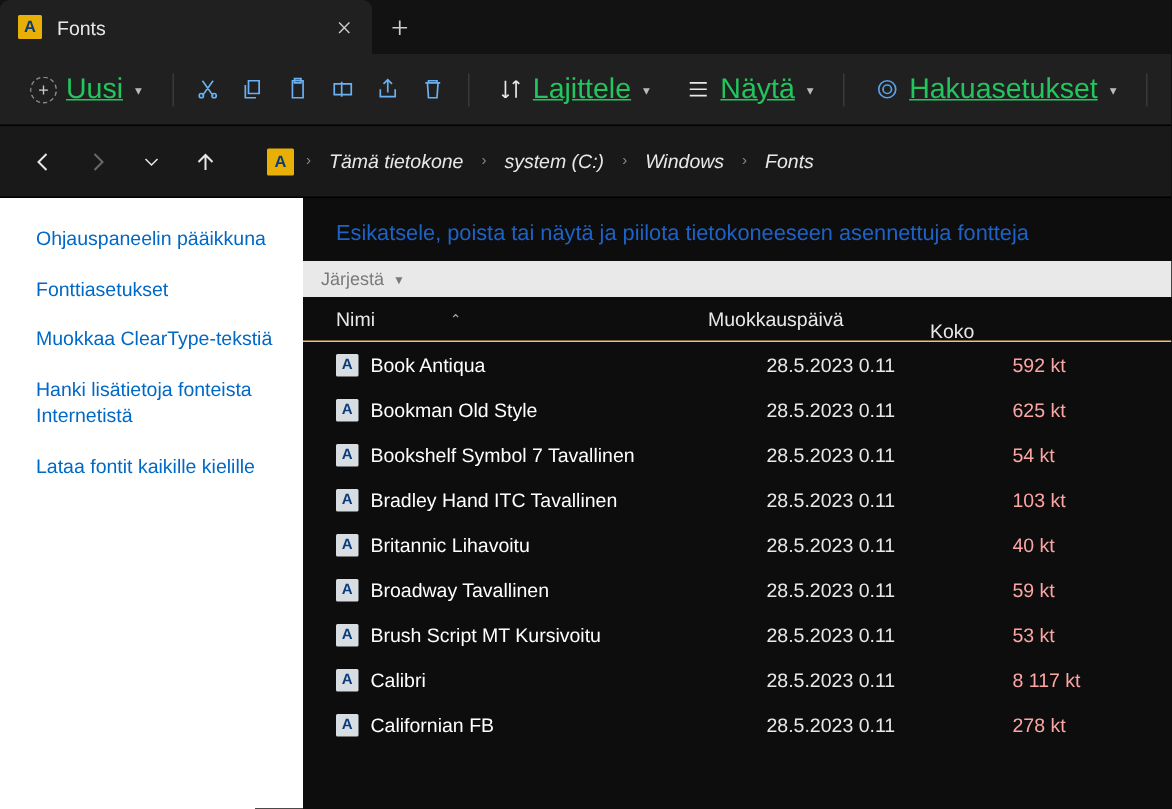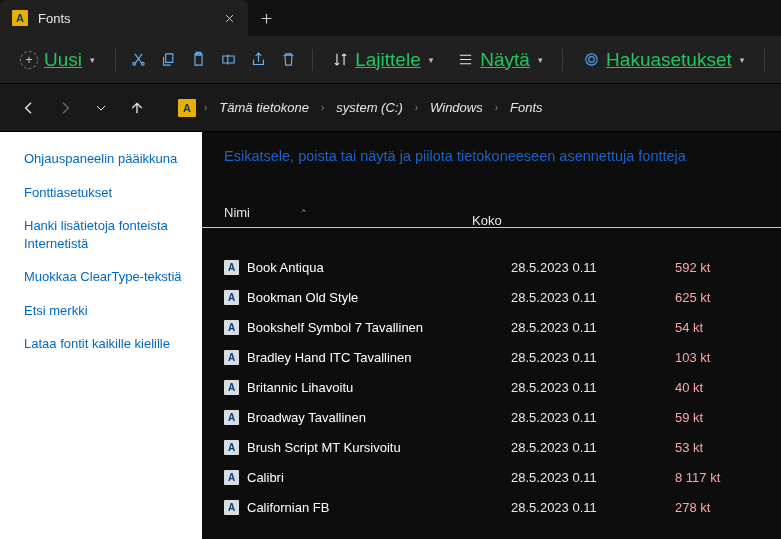--- a/index.html
+++ b/index.html
@@ -26,21 +26,21 @@
 .nav-arrow.dim { color: #6a6a6a; }
 .breadcrumb-wrap { margin-left: 10px; flex: 1; height: 32px; display: flex; align-items: center; gap: 4px; padding: 0 6px; }
 .bc-icon { width: 18px; height: 18px; background: #e8b007; display: flex; align-items: center; justify-content: center; font-size: 11px; font-weight: bold; color: #0a3b7a; border-radius: 1px; }
 .bc-sep { color: #888; font-size: 10px; padding: 0 4px; }
 .bc-item { color: #e8e8e8; cursor: pointer; padding: 2px 4px; font-style: italic; }
 
 .content { display: flex; height: calc(539px - 36px - 48px - 48px); }
 .sidebar { width: 202px; background: #ffffff; padding: 18px 10px 10px 24px; }
 .side-link { color: #0068c6; display: block; margin-bottom: 16px; cursor: pointer; line-height: 1.35; font-size: 13px; }
 
-.main { flex: 1; background: #0d0d0d; display: flex; flex-direction: column; gap: 24px; }
+.main { flex: 1; background: #0d0d0d; display: flex; flex-direction: column; }
 .main-header { color: #1d63c7; font-size: 14.5px; padding: 16px 18px 10px 22px; }
 .sort-row { height: 24px; background: #e9e9e9; display: flex; align-items: center; padding: 0 12px; gap: 6px; }
 .sort-label { color: #7a7a7a; font-size: 12px; }
 .sort-chev { color: #7a7a7a; font-size: 8px; }
 
 .columns { height: 30px; display: flex; align-items: center; border-bottom: 1px solid #fdba74; padding-left: 22px; }
 .col { color: #e8e8e8; font-size: 13px; }
 .col-name { width: 248px; display: flex; align-items: center; gap: 50px; }
 .col-chev { font-size: 9px; color: #aaa; }
 .col-mod { width: 148px; }
@@ -168,33 +168,37 @@
     <span class="bc-item">Windows</span>
     <span class="bc-sep">›</span>
     <span class="bc-item">Fonts</span>
   </div>
 </div>
 
 <div class="content">
   <div class="sidebar">
     <a class="side-link">Ohjauspaneelin pääikkuna</a>
     <a class="side-link">Fonttiasetukset</a>
+    <a class="side-link">Muokkaa ClearType-tekstiä</a>
     <a class="side-link">Hanki lisätietoja fonteista Internetistä</a>
-    <a class="side-link">Muokkaa ClearType-tekstiä</a>
-    <a class="side-link">Etsi merkki</a>
     <a class="side-link">Lataa fontit kaikille kielille</a>
   </div>
 
   <div class="main">
     <div class="main-header">Esikatsele, poista tai näytä ja piilota tietokoneeseen asennettuja fontteja</div>
+    <div class="sort-row">
+      <span class="sort-label">Järjestä</span>
+      <span class="sort-chev">▼</span>
+    </div>
     <div class="columns">
       <div class="col col-name">
         <span>Nimi</span>
         <span class="col-chev">⌃</span>
       </div>
+      <div class="col col-mod">Muokkauspäivä</div>
       <div class="col col-size">Koko</div>
     </div>
     <div class="list" id="font-list">
         <div class="row">
           <div class="cell-name">
             <span class="font-icon">A</span>
             <span>Book Antiqua</span>
           </div>
           <div class="cell-mod">28.5.2023 0.11</div>
           <div class="cell-size">592 kt</div>

